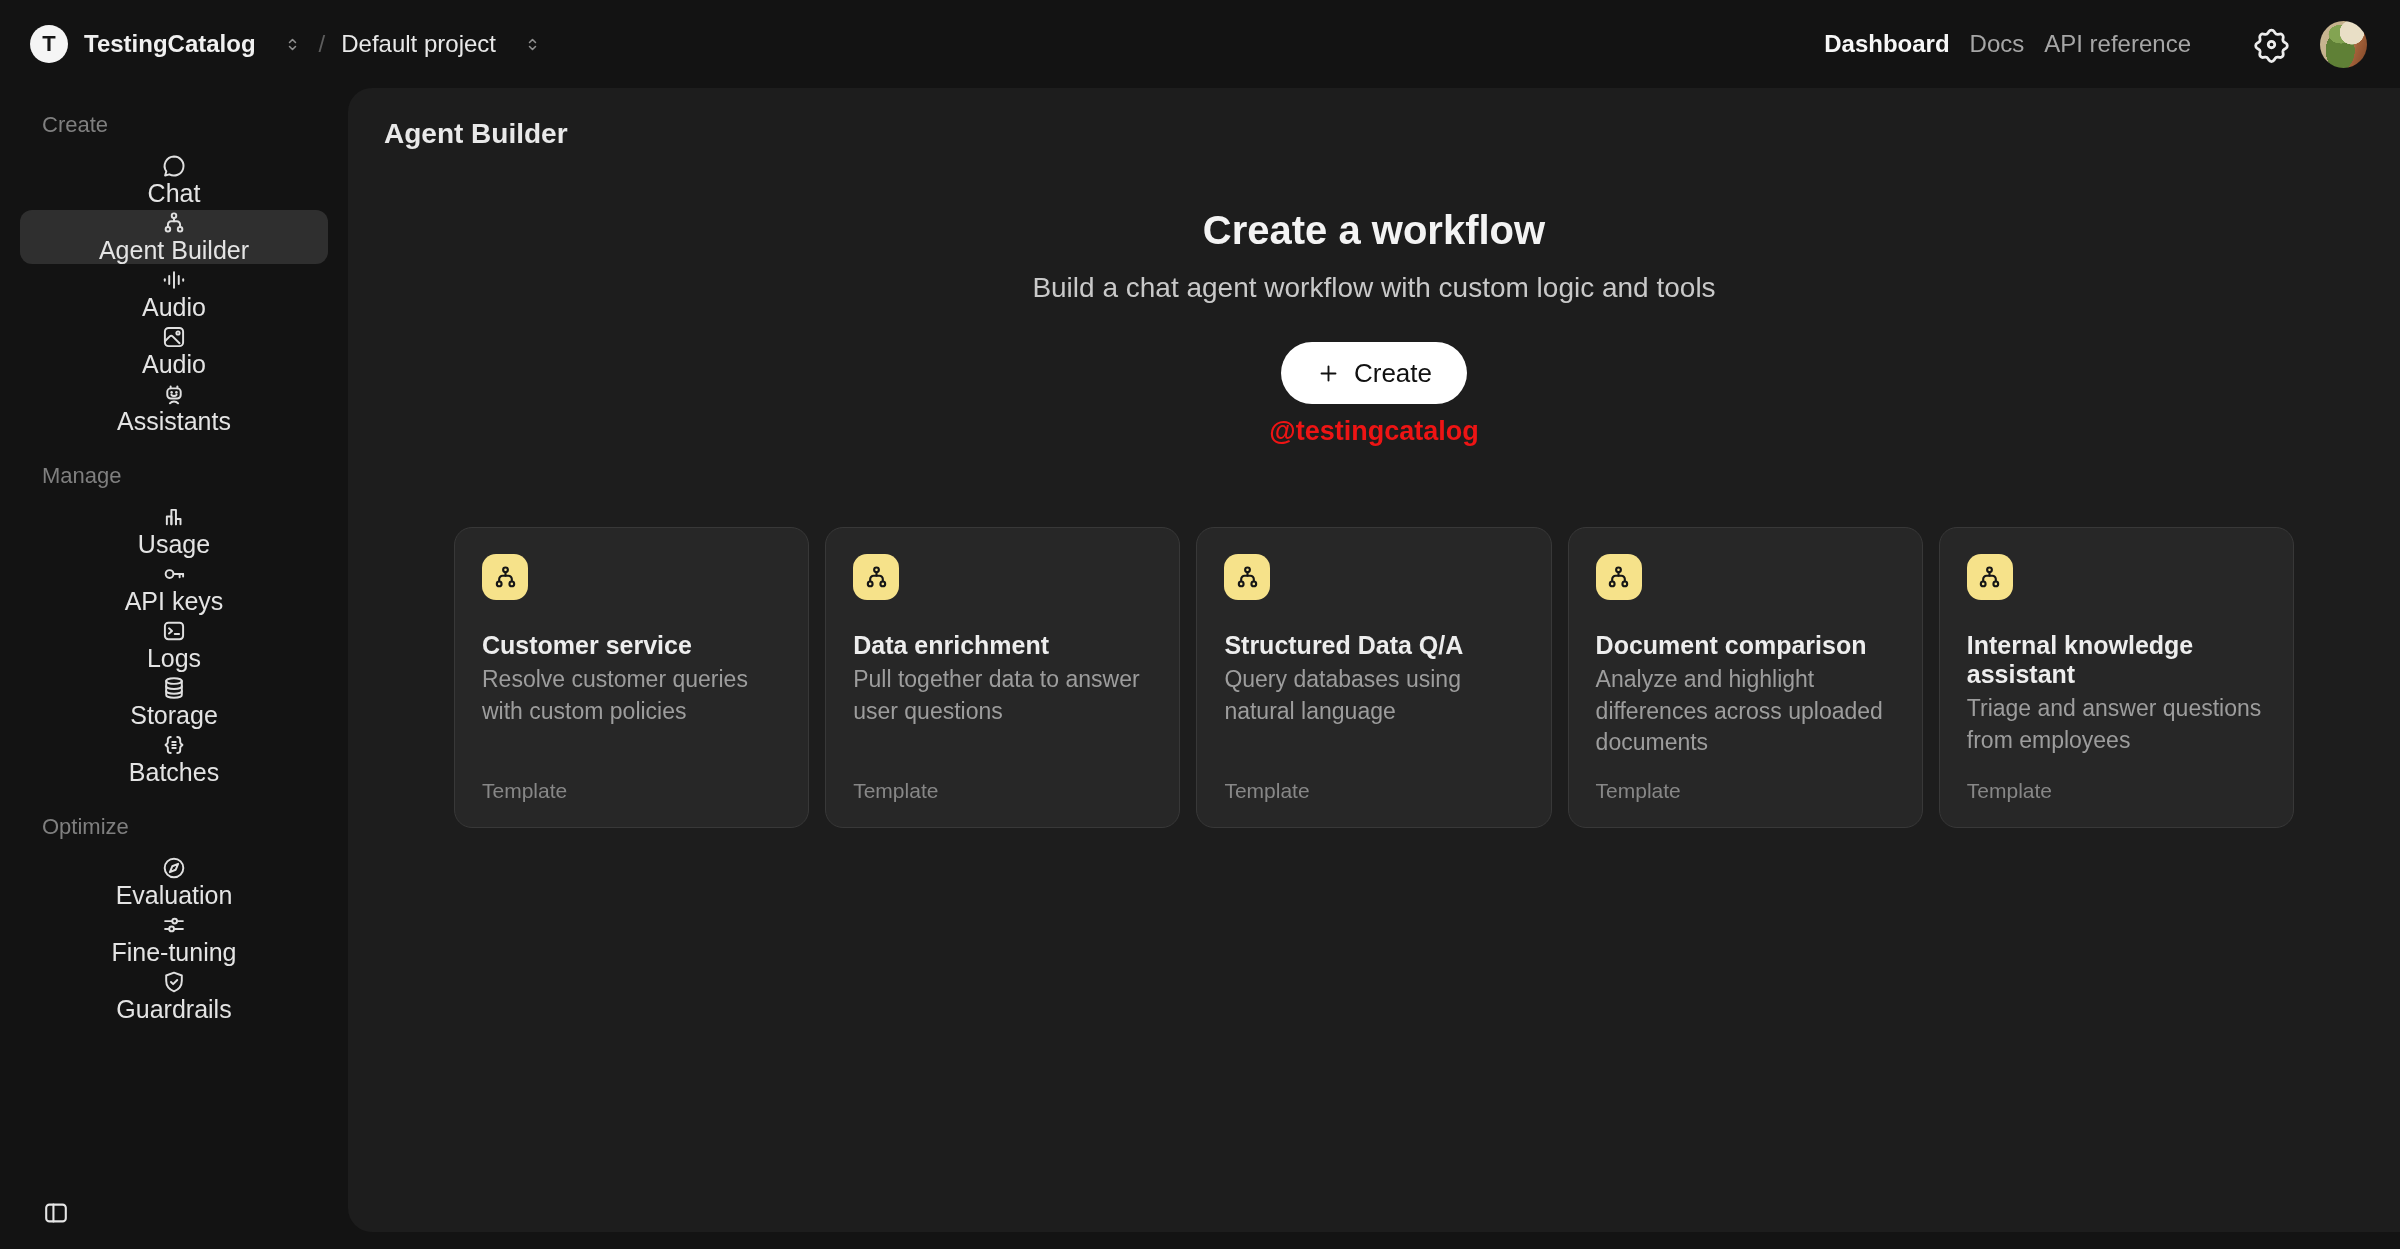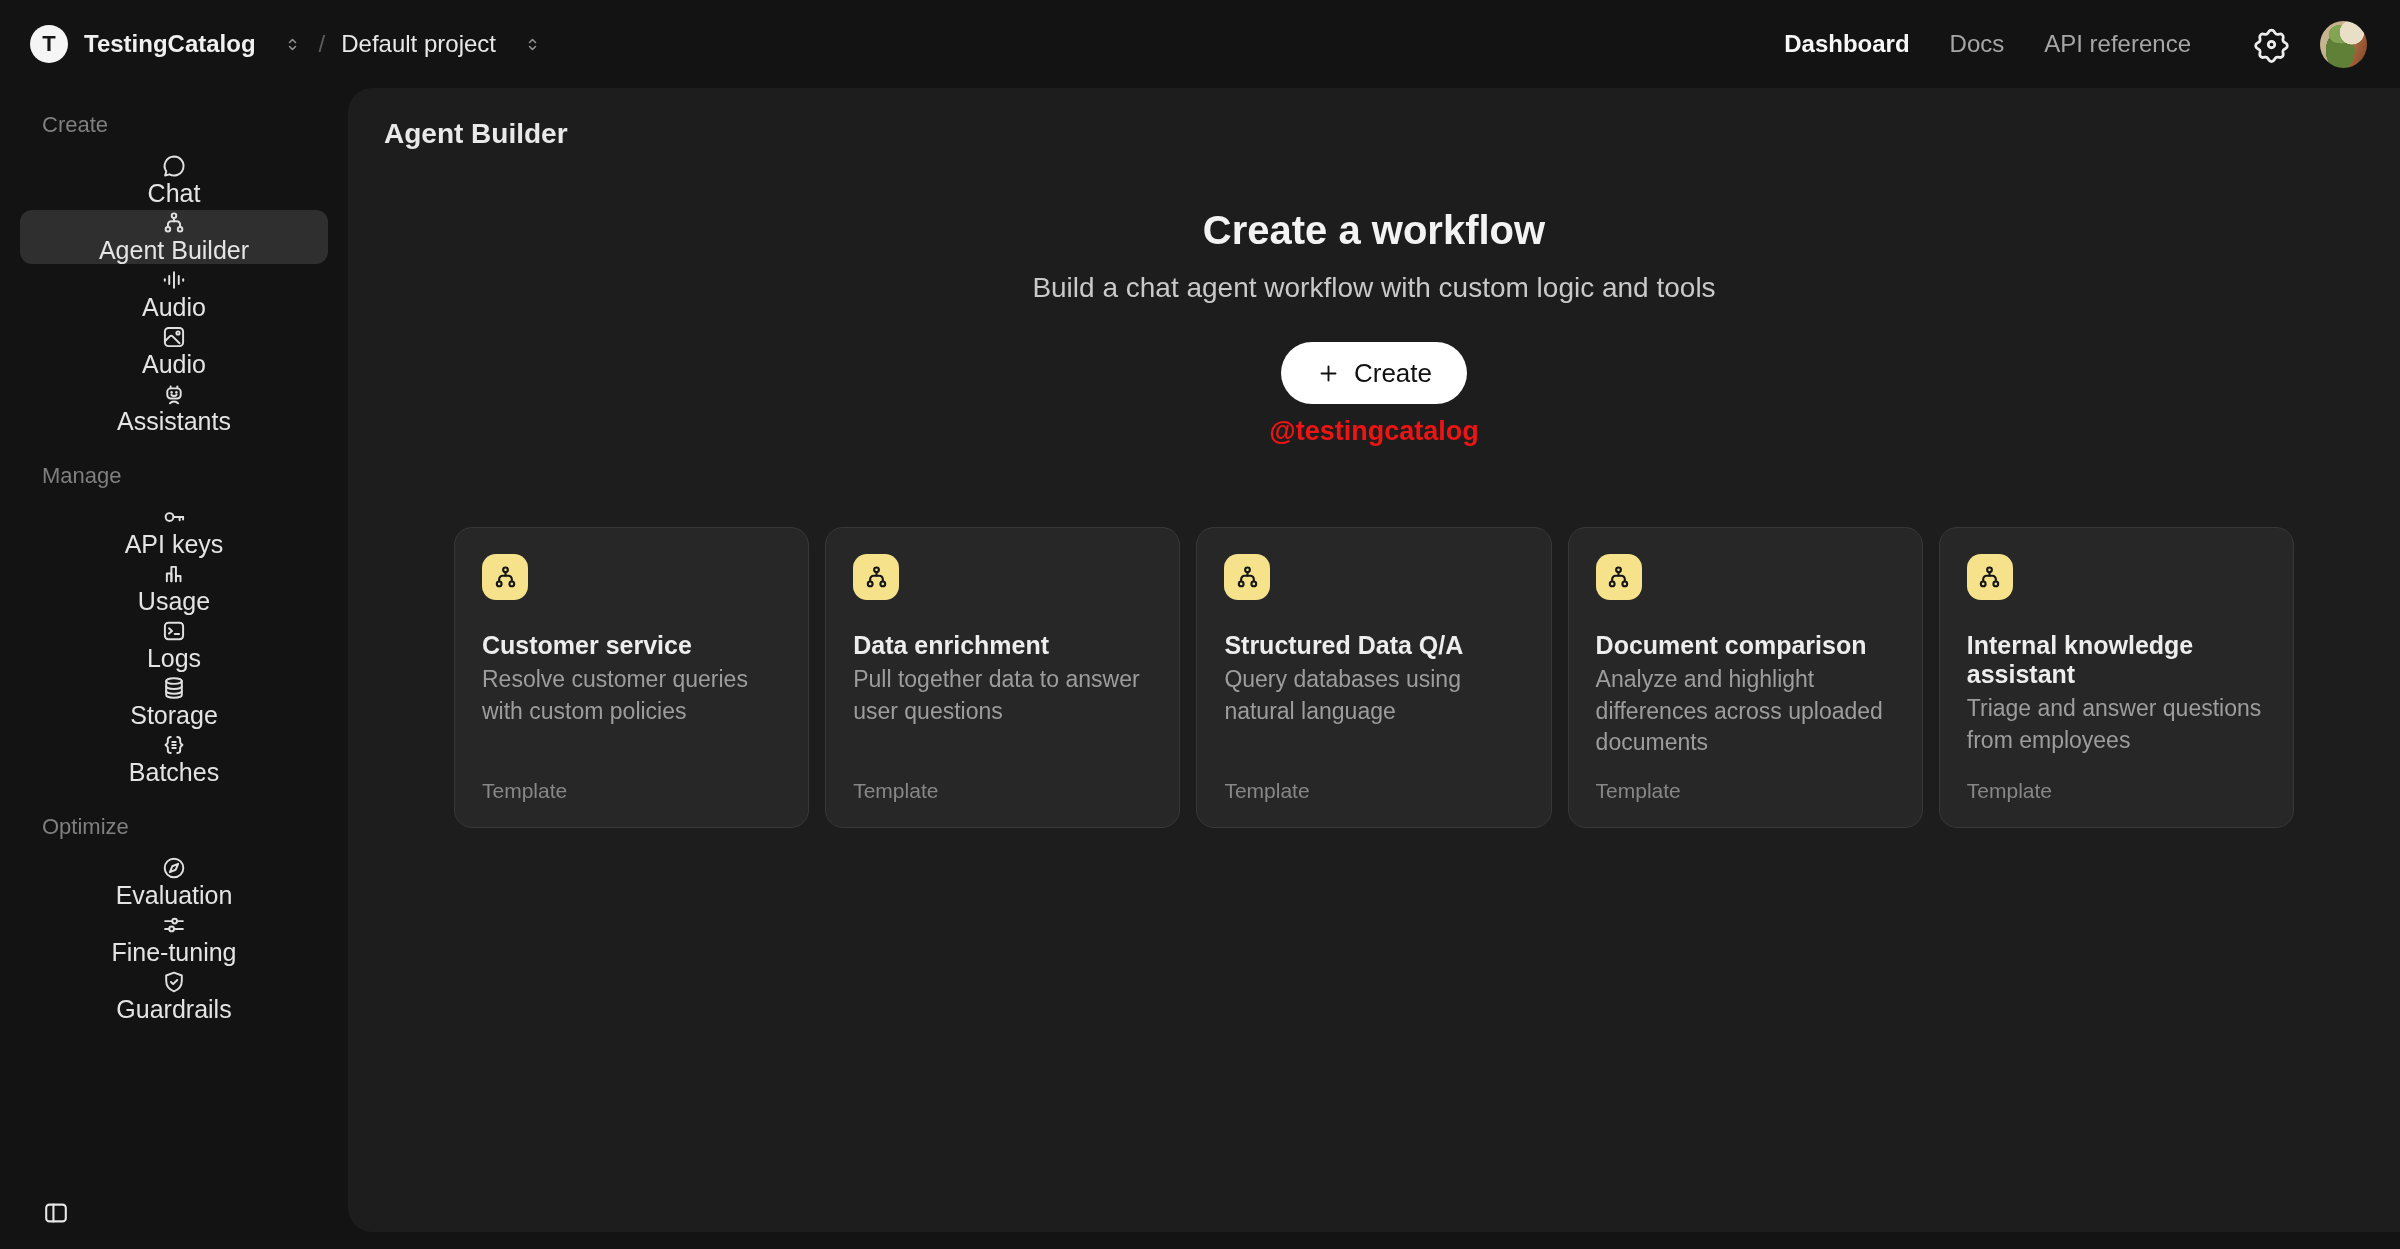--- a/index.html
+++ b/index.html
@@ -23,21 +23,21 @@
     display:flex;align-items:center;justify-content:center;
     font-size:22px;font-weight:700;flex:0 0 auto;
   }
   .org-switch,.proj-switch{display:flex;align-items:center;gap:26px;cursor:pointer;}
   .org-switch{margin-left:16px;}
   .org-name{font-size:24px;font-weight:600;color:#f0f0f0;}
   .proj-name{font-size:24px;font-weight:400;color:#e8e8e8;}
   .chev-updown{width:21px;height:21px;color:#8f8f8f;}
   .path-sep{color:#5d5d5d;font-size:24px;margin:0 16px;}
   .topbar-right{margin-left:auto;display:flex;align-items:center;}
-  .top-nav{display:flex;align-items:center;gap:40px;}
+  .top-nav{display:flex;align-items:center;gap:20px;}
   .top-nav-item{font-size:24px;color:#a6a6a6;cursor:pointer;}
   .top-nav-item.active{color:#f7f7f7;font-weight:700;}
   .gear-btn{margin-left:62px;color:#ededed;cursor:pointer;}
   .gear-btn svg{width:37px;height:37px;}
   .avatar{
     margin-left:30px;width:47px;height:47px;border-radius:50%;cursor:pointer;
     background:
       radial-gradient(circle at 68% 24%, #e9dfc6 0 25%, rgba(0,0,0,0) 26%),
       radial-gradient(ellipse 27% 20% at 45% 28%, #83a452 0 99%, rgba(0,0,0,0) 100%),
       radial-gradient(ellipse 31% 42% at 43% 63%, #5f8036 0 99%, rgba(0,0,0,0) 100%),
@@ -270,29 +270,29 @@
       <svg class="icon" viewBox="0 0 24 24">
           <use href="#i-robot"></use>
         </svg>
       <span class="side-label">Assistants</span>
     </div>
 
     <div class="section-label gap">Manage</div>
 
     <div class="side-item">
       <svg class="icon" viewBox="0 0 24 24">
+          <use href="#i-bar-chart"></use>
+        </svg>
+      <span class="side-label">Usage</span>
+    </div>
+    <div class="side-item">
+      <svg class="icon" viewBox="0 0 24 24">
           <use href="#i-key"></use>
         </svg>
       <span class="side-label">API keys</span>
-    </div>
-    <div class="side-item">
-      <svg class="icon" viewBox="0 0 24 24">
-          <use href="#i-bar-chart"></use>
-        </svg>
-      <span class="side-label">Usage</span>
     </div>
     <div class="side-item">
       <svg class="icon" viewBox="0 0 24 24">
           <use href="#i-terminal"></use>
         </svg>
       <span class="side-label">Logs</span>
     </div>
     <div class="side-item">
       <svg class="icon" viewBox="0 0 24 24">
           <use href="#i-database"></use>

